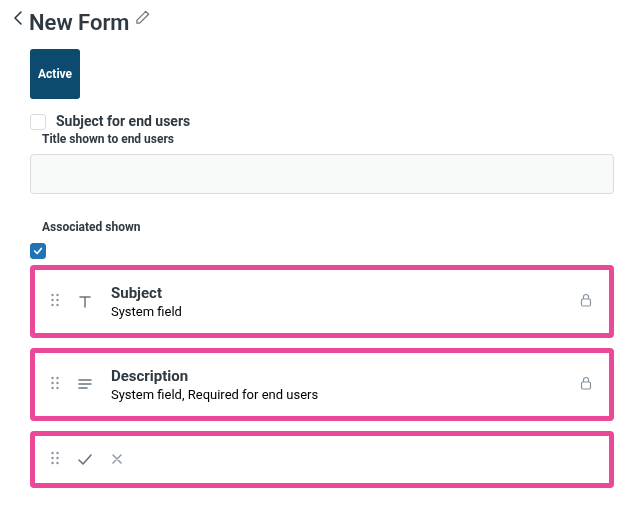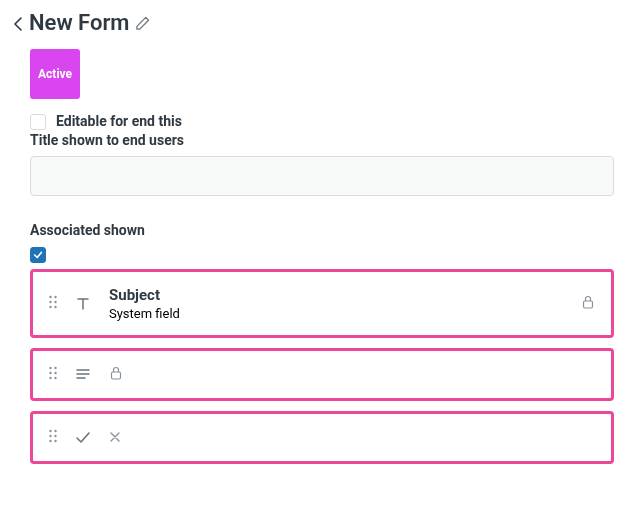--- a/index.html
+++ b/index.html
@@ -5,38 +5,38 @@
     * { box-sizing: border-box; margin: 0; padding: 0; }
     body {
       font-family: -apple-system, BlinkMacSystemFont, "Segoe UI", Roboto, Helvetica, Arial, sans-serif;
       color: #2f3941;
       background: #fff;
       width: 644px;
       padding: 10px 0 20px 0;
     }
     .header-row {
       display: flex;
-      align-items: flex-end;
+      align-items: flex-start;
       gap: 6px;
       padding-left: 14px;
       margin-bottom: 14px;
     }
     .header-row .back-icon { color: #2f3941; }
     .page-title {
       font-size: 22px;
       font-weight: 600;
       color: #2f3941;
     }
     .edit-icon { color: #68737d; }
     .content {
       padding: 0 30px;
     }
     .badge {
       display: inline-block;
-      background: #d946ef;
+      background: #0c4a6e;
       color: #fff;
       font-size: 12px;
       font-weight: 700;
       padding: 18px 8px;
       border-radius: 3px;
       margin-bottom: 14px;
     }
     .checkbox-row {
       display: flex;
       align-items: flex-start;
@@ -66,38 +66,39 @@
       font-weight: 700;
       color: #2f3941;
     }
     .cb-desc {
       font-size: 14px;
       color: #68737d;
       margin-left: 26px;
       margin-bottom: 14px;
     }
     .section-label {
-      font-size: 14px;
+      font-size: 12px;
       font-weight: 700;
       color: #2f3941;
       margin-bottom: 8px;
+      margin-left: 12px;
     }
     .text-input {
       width: 100%;
       height: 40px;
       border: 1px solid #d8dcde;
       background: #f8f9f9;
       border-radius: 4px;
       padding: 0 12px;
       font-size: 14px;
       color: #2f3941;
       margin-bottom: 26px;
     }
     .field-card {
-      border: 3px solid #ec4899;
+      border: 5px solid #ec4899;
       border-radius: 4px;
       display: flex;
       align-items: center;
       padding: 14px 16px;
       margin-bottom: 10px;
       gap: 16px;
     }
     .drag-handle {
       color: #87929d;
       flex-shrink: 0;
@@ -143,21 +144,21 @@
   </span>
 </div>
 
 <div class="content">
   <span class="badge">Active</span>
 
   <div class="checkbox-row">
     <div class="checkbox">
       
     </div>
-    <span class="cb-label">Editable for end this</span>
+    <span class="cb-label">Subject for end users</span>
   </div>
 
   <div class="section-label">Title shown to end users</div>
   <input class="text-input" type="text" value="" style="">
 
   <div class="section-label">Associated shown</div>
   <div class="checkbox-row">
     <div class="checkbox checked">
       <svg width="10" height="10" viewBox="0 0 12 12">
           <path d="M2 6 L5 9 L10 3" stroke="#fff" stroke-width="2" fill="none" stroke-linecap="round" stroke-linejoin="round"></path>
@@ -206,20 +207,24 @@
           <circle cx="6.5" cy="7" r="1.2" fill="currentColor"></circle>
           <circle cx="1.5" cy="12" r="1.2" fill="currentColor"></circle>
           <circle cx="6.5" cy="12" r="1.2" fill="currentColor"></circle>
         </svg>
     </span>
     <span class="type-icon">
       <svg width="16" height="16" viewBox="0 0 16 16">
           <path d="M2 3 H14 M2 7 H14 M2 11 H10" stroke="currentColor" stroke-width="1.5" stroke-linecap="round"></path>
         </svg>
     </span>
+    <div class="field-text">
+      <div class="field-title">Description</div>
+      <div class="field-sub">System field, Required for end users</div>
+    </div>
     <span class="field-action">
       <svg width="14" height="14" viewBox="0 0 14 14">
           <rect x="2.5" y="6" width="9" height="7" rx="1.5" fill="none" stroke="currentColor" stroke-width="1.2"></rect>
           <path d="M4.5 6 V4 a2.5 2.5 0 0 1 5 0 V6" fill="none" stroke="currentColor" stroke-width="1.2"></path>
         </svg>
     </span>
   </div>
 
   
   <div class="field-card">

